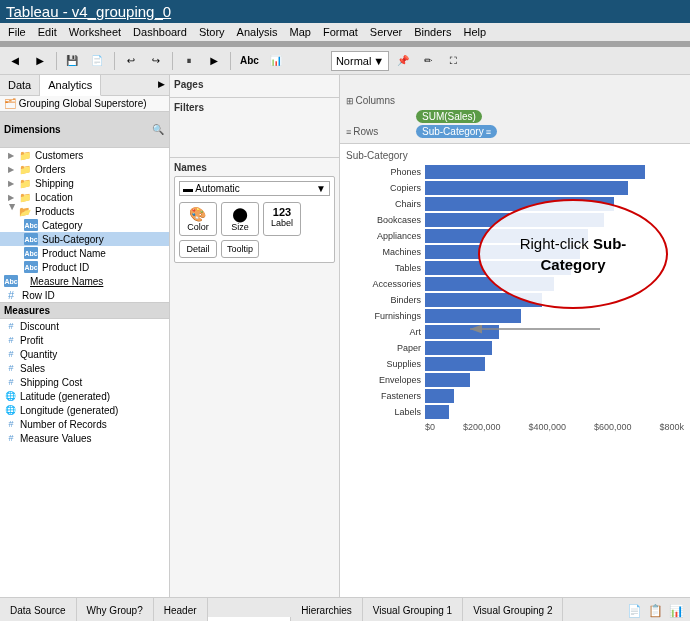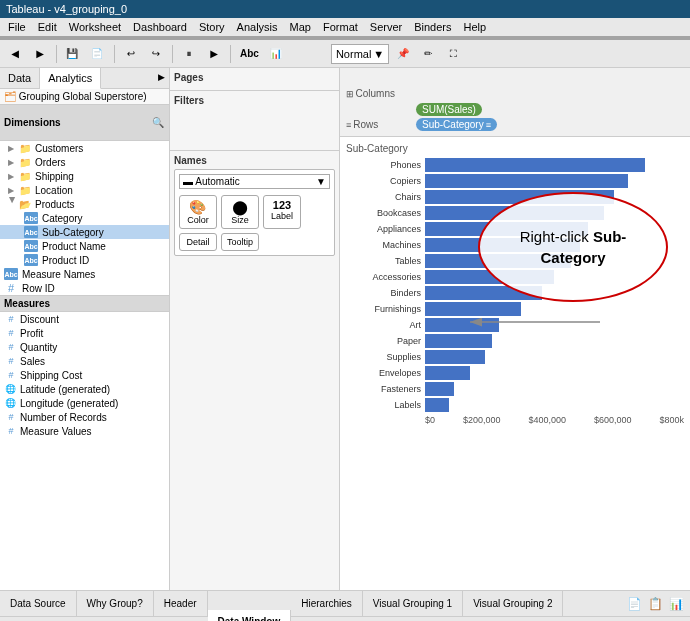--- a/index.html
+++ b/index.html
@@ -1,23 +1,23 @@
 <!DOCTYPE html>
 <html><head>
   <meta charset="utf-8">
   <style>
     * { margin: 0; padding: 0; box-sizing: border-box; }
     body { font-family: 'Segoe UI', Arial, sans-serif; font-size: 11px; background: #f0f0f0; width: 690px; height: 621px; overflow: hidden; }
 
     
     .title-bar { background: #1a5276; color: white; padding: 3px 6px; font-size: 11px; display: flex; align-items: center; gap: 4px; }
-    .title-bar span { font-size: 11px; }
-
-    
-    .menu-bar { background: #e8e8e8; border-bottom: 4px solid #a3a3a3; display: flex; align-items: center; padding: 1px 2px; gap: 0; }
+    .title-bar span { font-size: 15px; text-decoration: underline; }
+
+    
+    .menu-bar { background: #e8e8e8; border-bottom: 6px solid #a3a3a3; display: flex; align-items: center; padding: 1px 2px; gap: 0; }
     .menu-item { padding: 2px 6px; font-size: 11px; cursor: pointer; white-space: nowrap; }
 
     
     .toolbar { background: #e8e8e8; border-bottom: 1px solid #ccc; display: flex; align-items: center; padding: 2px 4px; gap: 3px; min-height: 28px; }
     .toolbar-btn { background: #e8e8e8; border: 1px solid transparent; padding: 1px 3px; cursor: pointer; font-size: 10px; border-radius: 2px; display: flex; align-items: center; justify-content: center; min-width: 22px; height: 22px; }
     .toolbar-sep { width: 1px; height: 18px; background: #bbb; margin: 0 2px; }
     .normal-dropdown { background: white; border: 1px solid #aaa; padding: 1px 4px; font-size: 11px; height: 20px; display: flex; align-items: center; gap: 2px; cursor: pointer; margin-left: 40px; }
 
     
     .main-layout { display: flex; height: 522px; }
@@ -187,21 +187,21 @@
       <div class="dim-item indent2">
         <span class="dim-icon icon-abc">Abc</span>
         <span style="margin-left:2px;">Product Name</span>
       </div>
       <div class="dim-item indent2">
         <span class="dim-icon icon-abc">Abc</span>
         <span style="margin-left:2px;">Product ID</span>
       </div>
       <div class="dim-item">
         <span class="dim-icon icon-abc">Abc</span>
-        <span style="margin-left:2px;">Measure Names</span>
+        <span style="margin-left:10px;text-decoration:underline;">Measure Names</span>
       </div>
       <div class="dim-item">
         <span class="dim-icon icon-hash" style="color:#5b9bd5;">#</span>
         <span style="margin-left:2px;">Row ID</span>
       </div>
 
       <div class="measures-header">
         <span>Measures</span>
       </div>
       <div class="dim-item">

